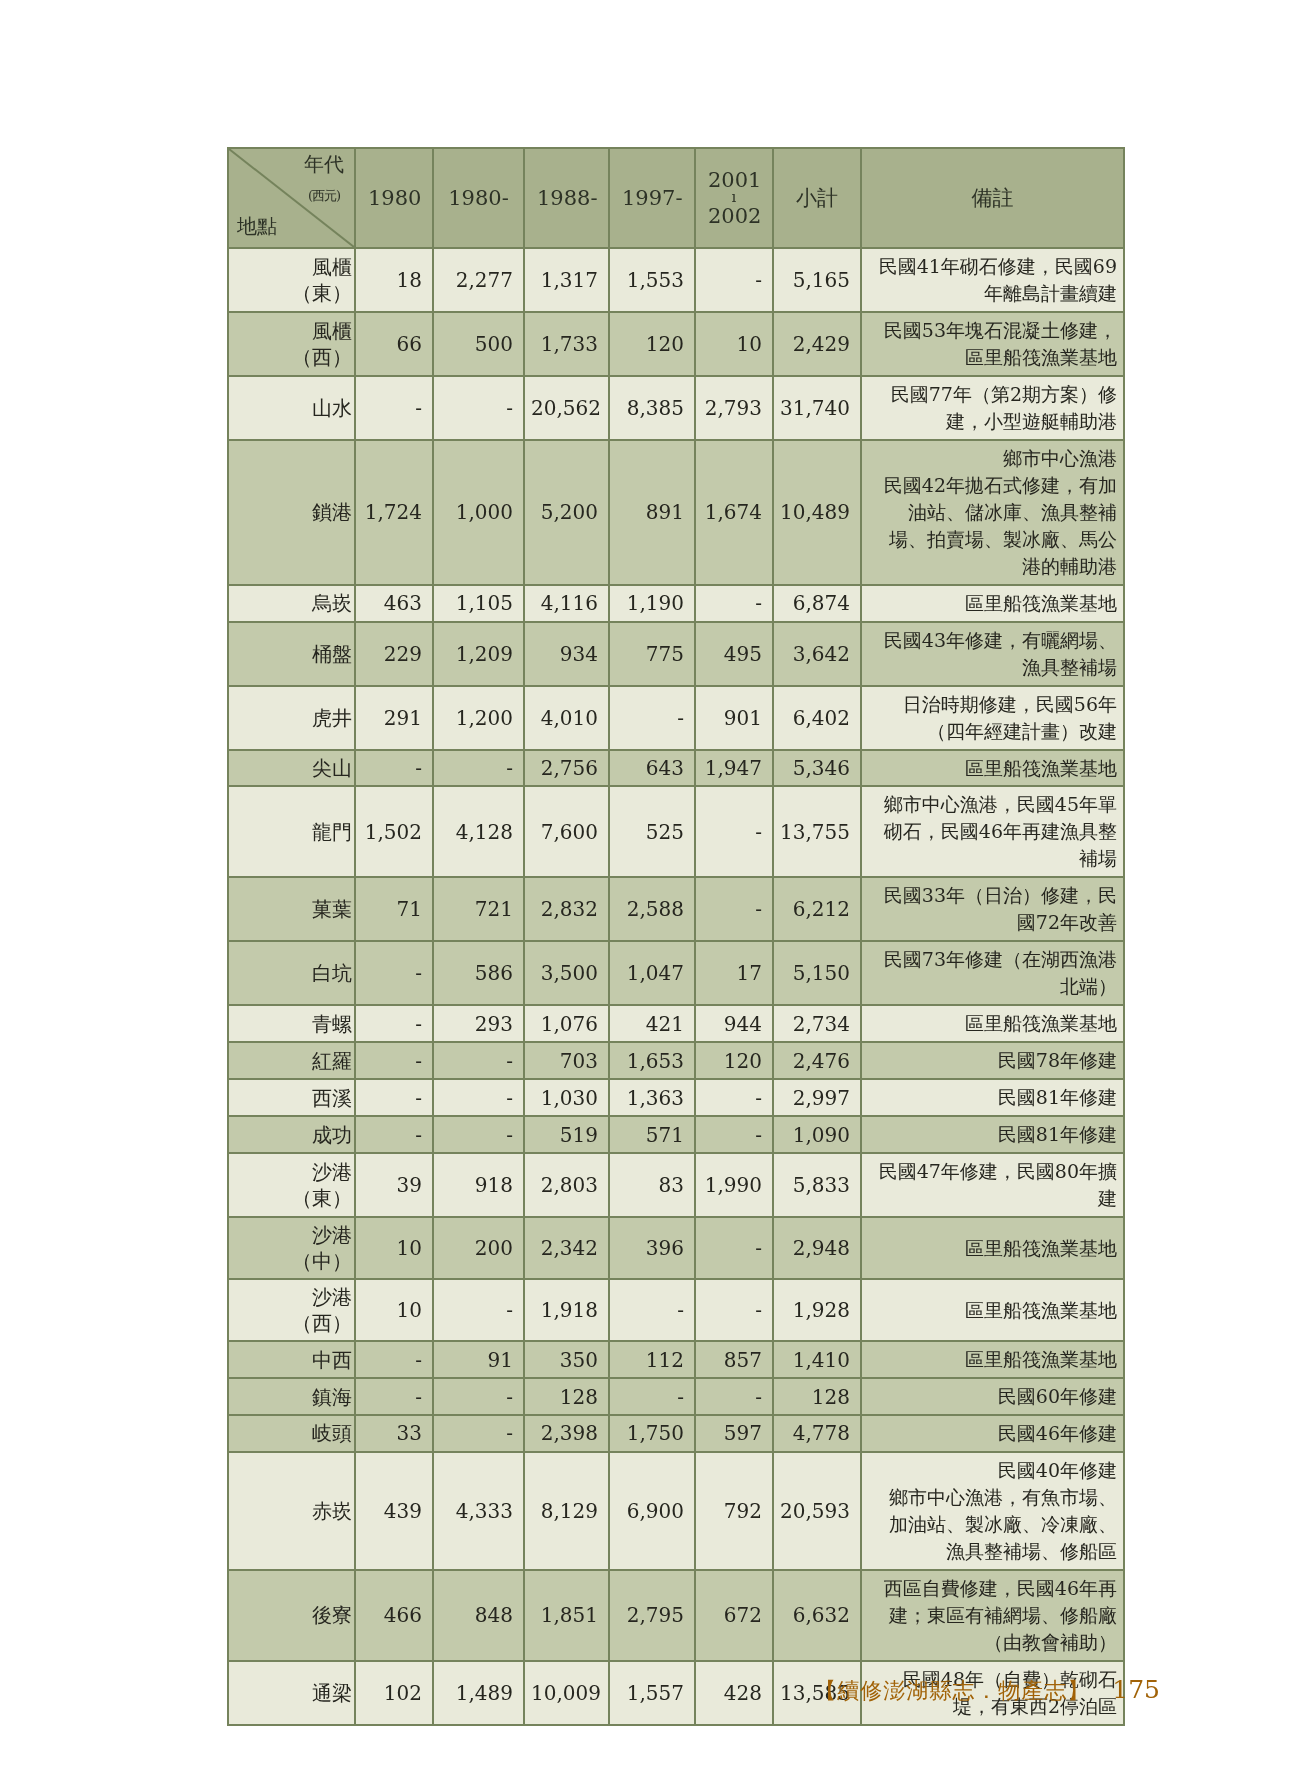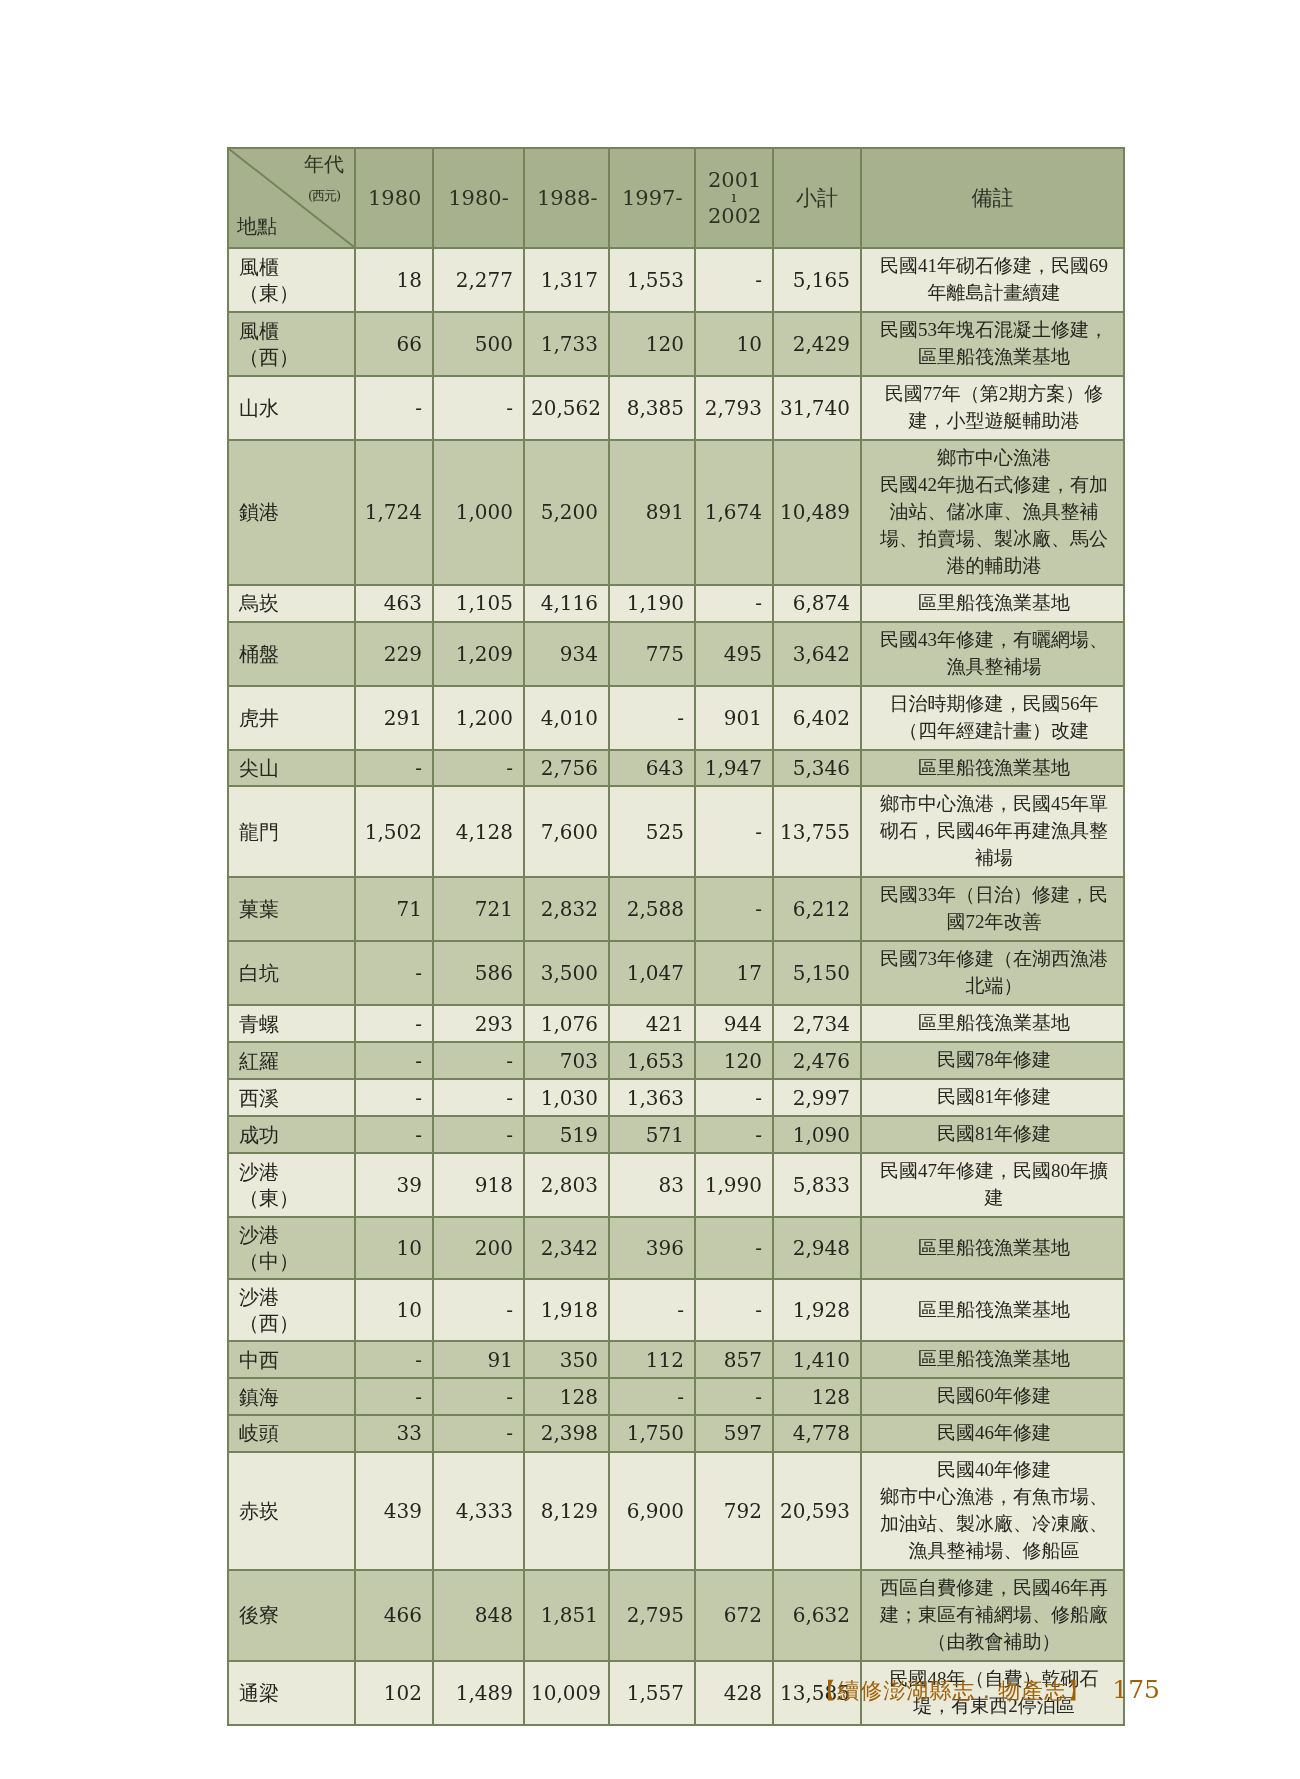--- a/index.html
+++ b/index.html
@@ -52,35 +52,34 @@
   }
   .yearspan { line-height:1.05; }
   .yearspan .sep { display:block; font-size:15px; line-height:0.9; }
   .yearspan span { display:block; }
   .port-table td {
     font-size:20px;
     padding:2px 6px;
     vertical-align:middle;
   }
   td.loc {
-    text-align:left;
-    padding:4px 10px;
+    text-align:right;
+    padding:4px 2px;
     line-height:1.3;
     font-size:20px;
   }
   td.num {
     text-align:right;
     padding-right:10px;
   }
   td.remark {
     font-size:19px;
     line-height:1.42;
     padding:4px 6px 4px 9px;
-    text-align:center;
-    font-family:Liberation Serif, serif;
+    text-align:right;
   }
   tr.light td { background:#e9eada; }
   tr.dark td  { background:#c3caab; }
   .footer {
     position:absolute;
     top:1675px;
     left:700px;
     width:460px;
     text-align:right;
     font-size:22px;

